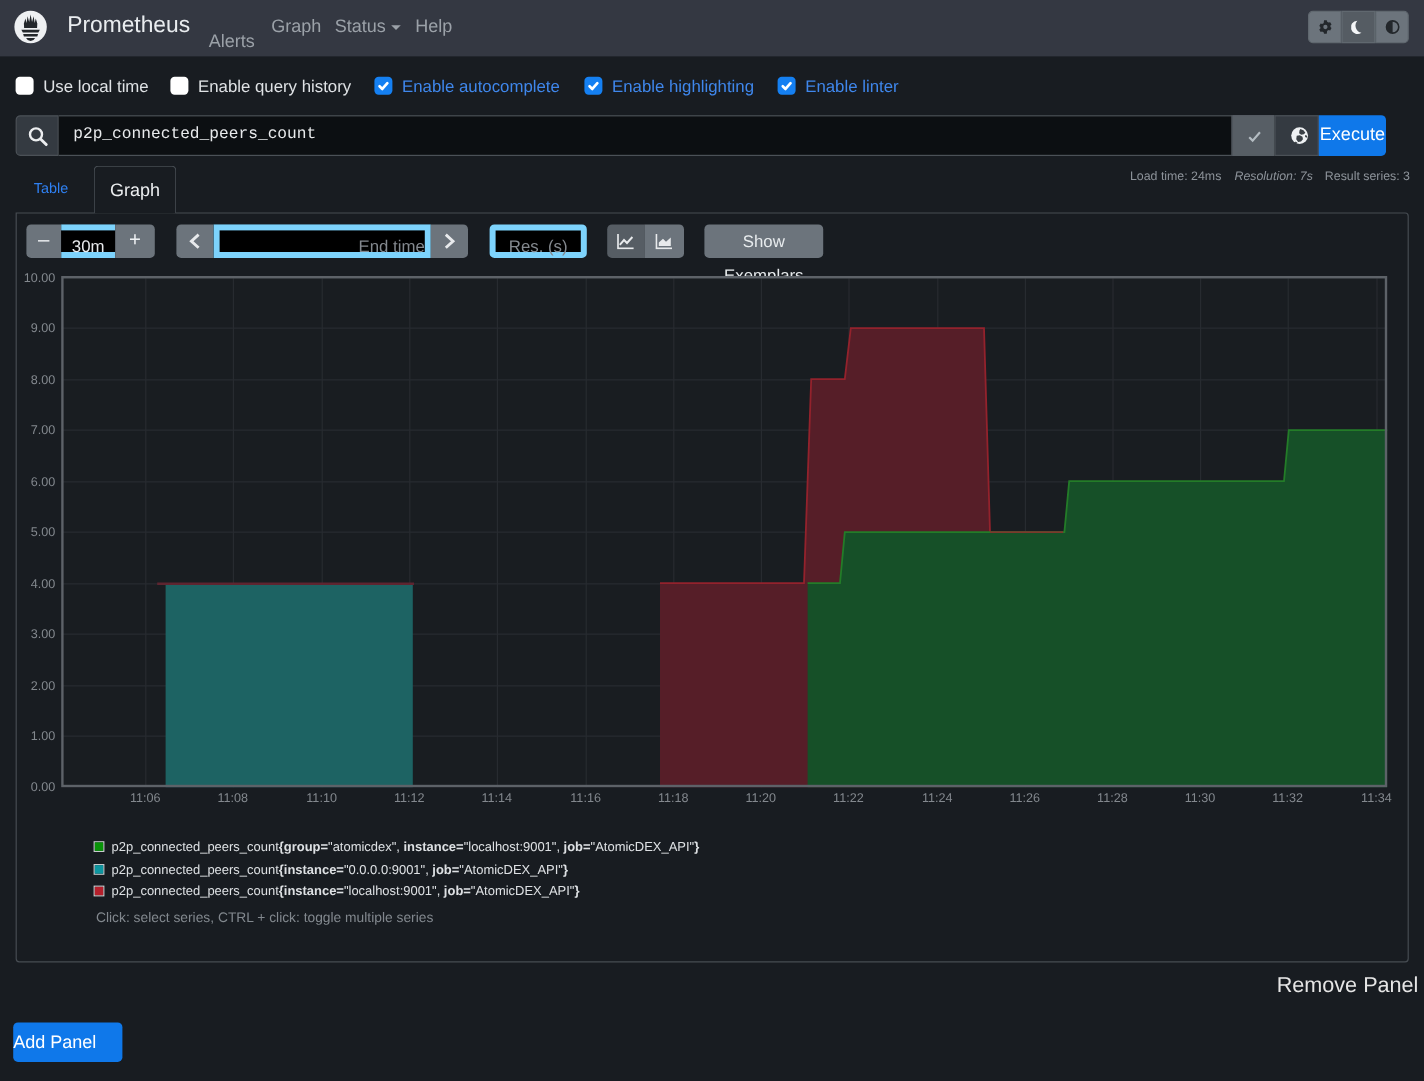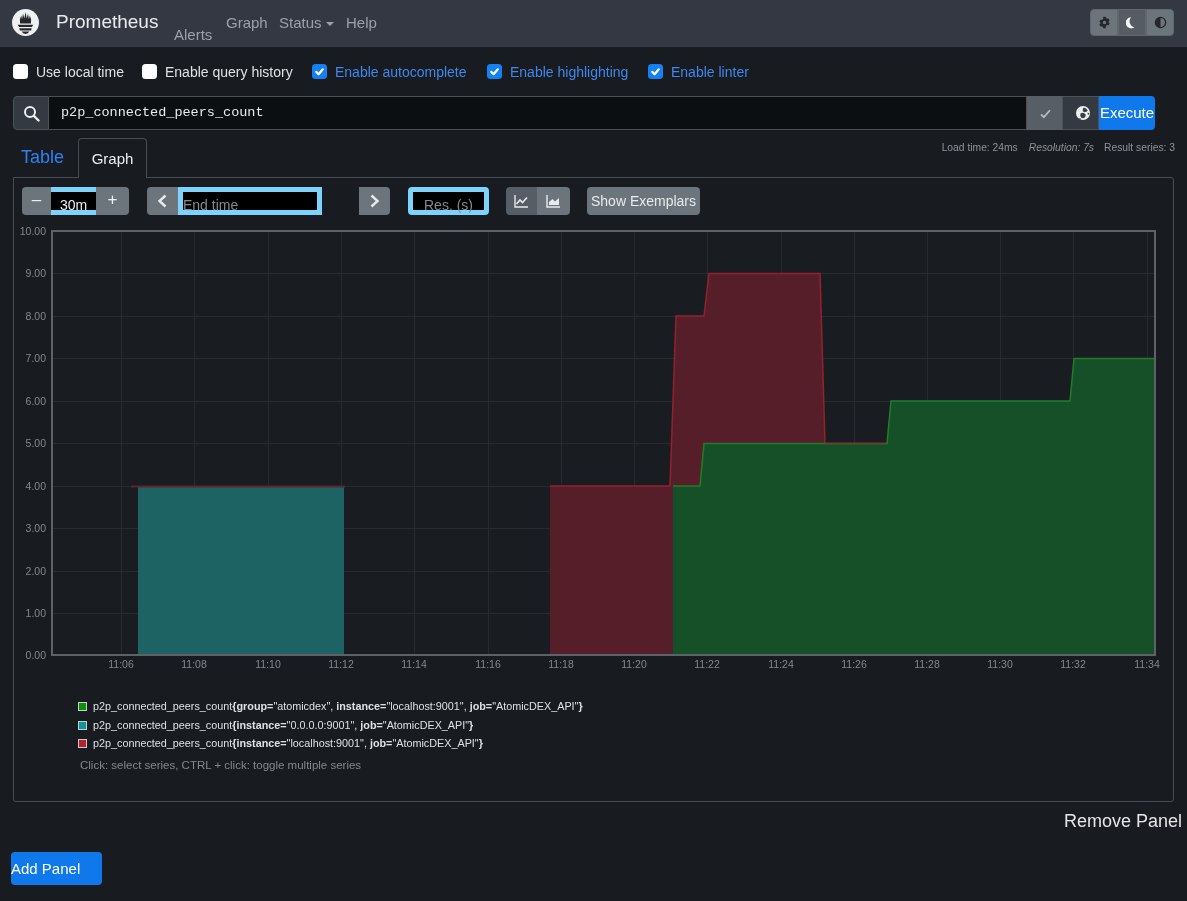--- a/index.html
+++ b/index.html
@@ -27,40 +27,40 @@
 
 
 #qicon { left:13px; top:96px; width:36px; height:34px; background:#343a41; border:1px solid #4b5157; border-radius:4px 0 0 4px; }
 #qinput { left:49px; top:96px; width:978px; height:34px; background:#0c0f12; border:1px solid #4b5157; border-left:none; color:#e8eaec; font-family:"Liberation Mono", monospace; font-size:13.5px; line-height:32px; padding-left:12px; }
 #qcheck { left:1027px; top:96px; width:35px; height:34px; background:#575e65; border:1px solid #575e65; }
 #qglobe { left:1062px; top:96px; width:37px; height:34px; background:#343a41; border:1px solid #4b5157; }
 #qexec { left:1099px; top:96px; width:56px; height:34px; background:#0f78ea; border-radius:0 4px 4px 0; color:#fff; font-size:15px; text-align:center; line-height:34px; }
 
 
 #stats { top:142px; right:12px; font-size:10.3px; color:#8d939a; }
-#tabTable { left:10px; top:138px; width:65px; height:39px; font-size:18px; color:#2f80f2; text-align:center; line-height:39px; }
+#tabTable { left:10px; top:138px; width:65px; height:39px; font-size:12px; color:#2f80f2; text-align:center; line-height:39px; }
 #tabGraph { left:78px; top:138px; width:69px; height:40px; border:1px solid #464c52; border-bottom:none; border-radius:4px 4px 0 0; font-size:15px; color:#eceef0; text-align:center; line-height:39px; background:#181c21; z-index:3; }
 
 
 #panel { left:13px; top:177px; width:1161px; height:625px; border:1px solid #464c52; border-radius:0 3px 3px 3px; }
 
 
 .ctl { top:187px; height:28px; }
 .gbtn { background:#6c747c; color:#eef1f3; text-align:center; }
 .dinput { background:#000000; border:5px solid #7dd3fc; color:#e8eaec; }
 #btnMinus { left:22px; width:29px; border-radius:4px 0 0 4px; font-size:17px; line-height:26px; }
 #inDur { left:51px; width:45px; text-align:center; font-size:14px; line-height:26px; border-left:none; border-right:none; }
 #btnPlus { left:96px; width:33px; border-radius:0 4px 4px 0; font-size:17px; line-height:26px; }
 #btnPrev { left:147px; width:31px; border-radius:4px 0 0 4px; }
-#inEnd { left:178px; width:144px; text-align:left; font-size:14px; line-height:26px; color:#84898f; }
+#inEnd { left:178px; width:181px; text-align:right; font-size:14px; line-height:26px; color:#84898f; }
 #btnNext { left:359px; width:31px; border-radius:0 4px 4px 0; }
 #inRes { left:408px; width:81px; border-radius:4px; text-align:center; font-size:14px; line-height:26px; color:#84898f; }
 #btnLine { left:506px; width:31px; border-radius:4px 0 0 4px; background:#565d64; }
 #btnStack { left:537px; width:33px; border-radius:0 4px 4px 0; }
-#btnExem { left:587px; width:113px; background:#6c747c; color:#e8ecee; font-size:14px; text-align:center; line-height:28px; border-radius:4px; }
+#btnExem { left:587px; width:99px; background:#6c747c; color:#e8ecee; font-size:14px; text-align:center; line-height:28px; border-radius:4px; }
 
 
 .lrow { left:78px; font-size:10.8px; color:#dde0e3; line-height:12px; }
 .lbox { display:inline-block; width:9px; height:9px; border:1px solid #c9cccf; margin-right:6px; vertical-align:-1px; background:#181c21; }
 .lbox > div { width:7px; height:7px; }
 #hint { left:80px; top:759px; font-size:11.5px; color:#82888e; }
 #removePanel { top:811px; right:5px; font-size:18px; color:#e5e5e5; }
 #addPanel { left:11px; top:852px; width:91px; height:33px; background:#0f78ea; border-radius:4px; color:#fff; font-size:15px; text-align:left; line-height:33px; }
 </style>
 </head>

